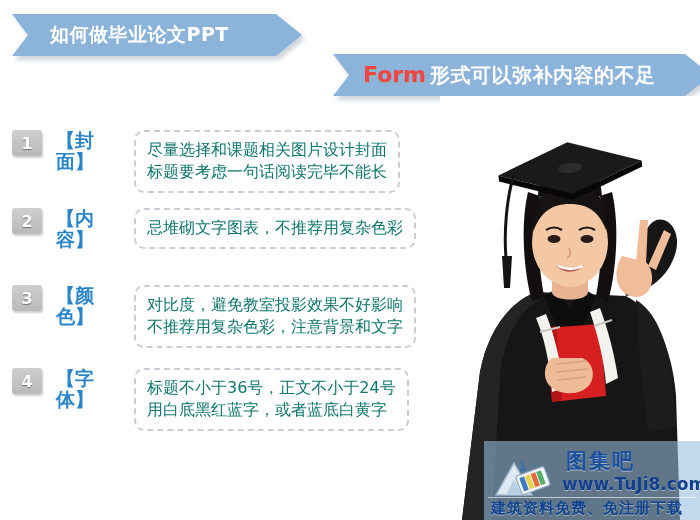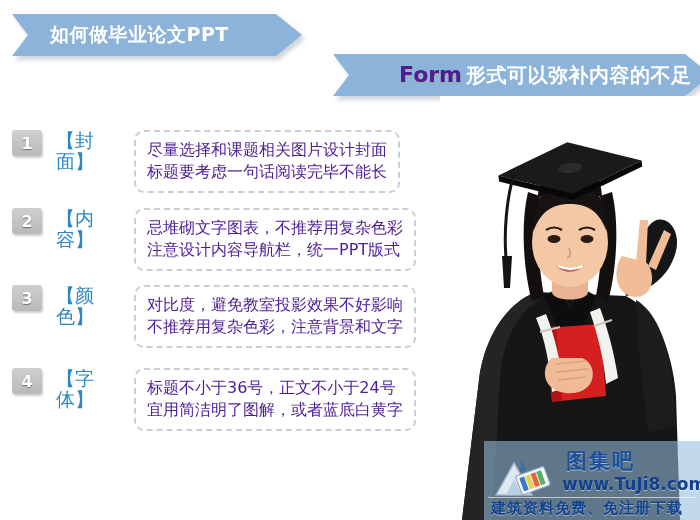--- a/index.html
+++ b/index.html
@@ -35,27 +35,26 @@
     font-size:19px;
   }
   #banner-main .txt { margin-left:38px; }
 
   #banner-sub {
     left:333px; top:54px; width:378px; height:42px;
     font-size:20px;
   }
   #banner-sub .txt { margin-left:30px; }
   #banner-sub .form-word {
-    color:#4c1d95;
+    color:#ef4444;
     font-size:22px;
     font-weight:bold;
     letter-spacing:0;
     text-shadow:0 1px 0 rgba(200,150,20,.45);
     margin-right:4px;
-    margin-left:36px;
   }
 
   
   .row { position:absolute; display:flex; align-items:flex-start; }
 
   .num {
     width:30px; height:26px;
     background:linear-gradient(#cfcfcf,#b9b9b9);
     border-radius:3px;
     color:#ffffff;
@@ -63,32 +62,32 @@
     display:flex; align-items:center; justify-content:center;
     text-shadow:0 1px 1px rgba(90,90,90,.8);
     box-shadow:1px 2px 2px rgba(160,160,160,.5);
     flex:0 0 auto;
   }
 
   .label {
     margin-left:14px;
     color:#2a86c8;
     font-size:19px;
-    font-weight:normal;
+    font-weight:bold;
     line-height:21px;
     width:72px;
     flex:0 0 auto;
   }
 
   .note {
     margin-left:6px;
     border:2px dashed #c9ced6;
     border-radius:10px;
     padding:7px 11px 8px 11px;
-    color:#4c1d95;
+    color:#0f766e;
     font-size:16px;
     line-height:22px;
     white-space:nowrap;
     background:transparent;
   }
   .note .ln { display:block; }
 
   #row-1 { left:12px; top:130px; }
   #row-2 { left:12px; top:208px; }
   #row-3 { left:12px; top:285px; }
@@ -146,39 +145,38 @@
       <span class="ln">尽量选择和课题相关图片设计封面</span>
       <span class="ln">标题要考虑一句话阅读完毕不能长</span>
     </div>
   </div>
 
   <div id="row-2" class="row">
     <div class="num">2</div>
     <div class="label">【内容】</div>
     <div class="note">
       <span class="ln">忌堆砌文字图表，不推荐用复杂色彩</span>
-      <span class="ln">注意设计内容导航栏，统一PPT版式</span>
     </div>
   </div>
 
   <div id="row-3" class="row">
     <div class="num">3</div>
     <div class="label">【颜色】</div>
     <div class="note">
       <span class="ln">对比度，避免教室投影效果不好影响</span>
       <span class="ln">不推荐用复杂色彩，注意背景和文字</span>
     </div>
   </div>
 
   <div id="row-4" class="row">
     <div class="num">4</div>
     <div class="label">【字体】</div>
     <div class="note">
       <span class="ln">标题不小于36号，正文不小于24号</span>
-      <span class="ln">宜用简洁明了图解，或者蓝底白黄字</span>
+      <span class="ln">用白底黑红蓝字，或者蓝底白黄字</span>
     </div>
   </div>
 
   <div id="photo">
     <svg width="260" height="424" viewBox="0 0 260 424" xmlns="http://www.w3.org/2000/svg">
       <rect x="0" y="0" width="260" height="424" fill="#ffffff"></rect>
 
       <path d="M96 196 C70 206 48 234 40 276 L22 424 L240 424 L236 300 C232 250 214 214 186 200 Z" fill="#161616"></path>
       <path d="M96 196 C70 206 48 234 40 276 L22 424 L52 424 L60 280 C64 240 80 214 100 204 Z" fill="#242424"></path>
 

